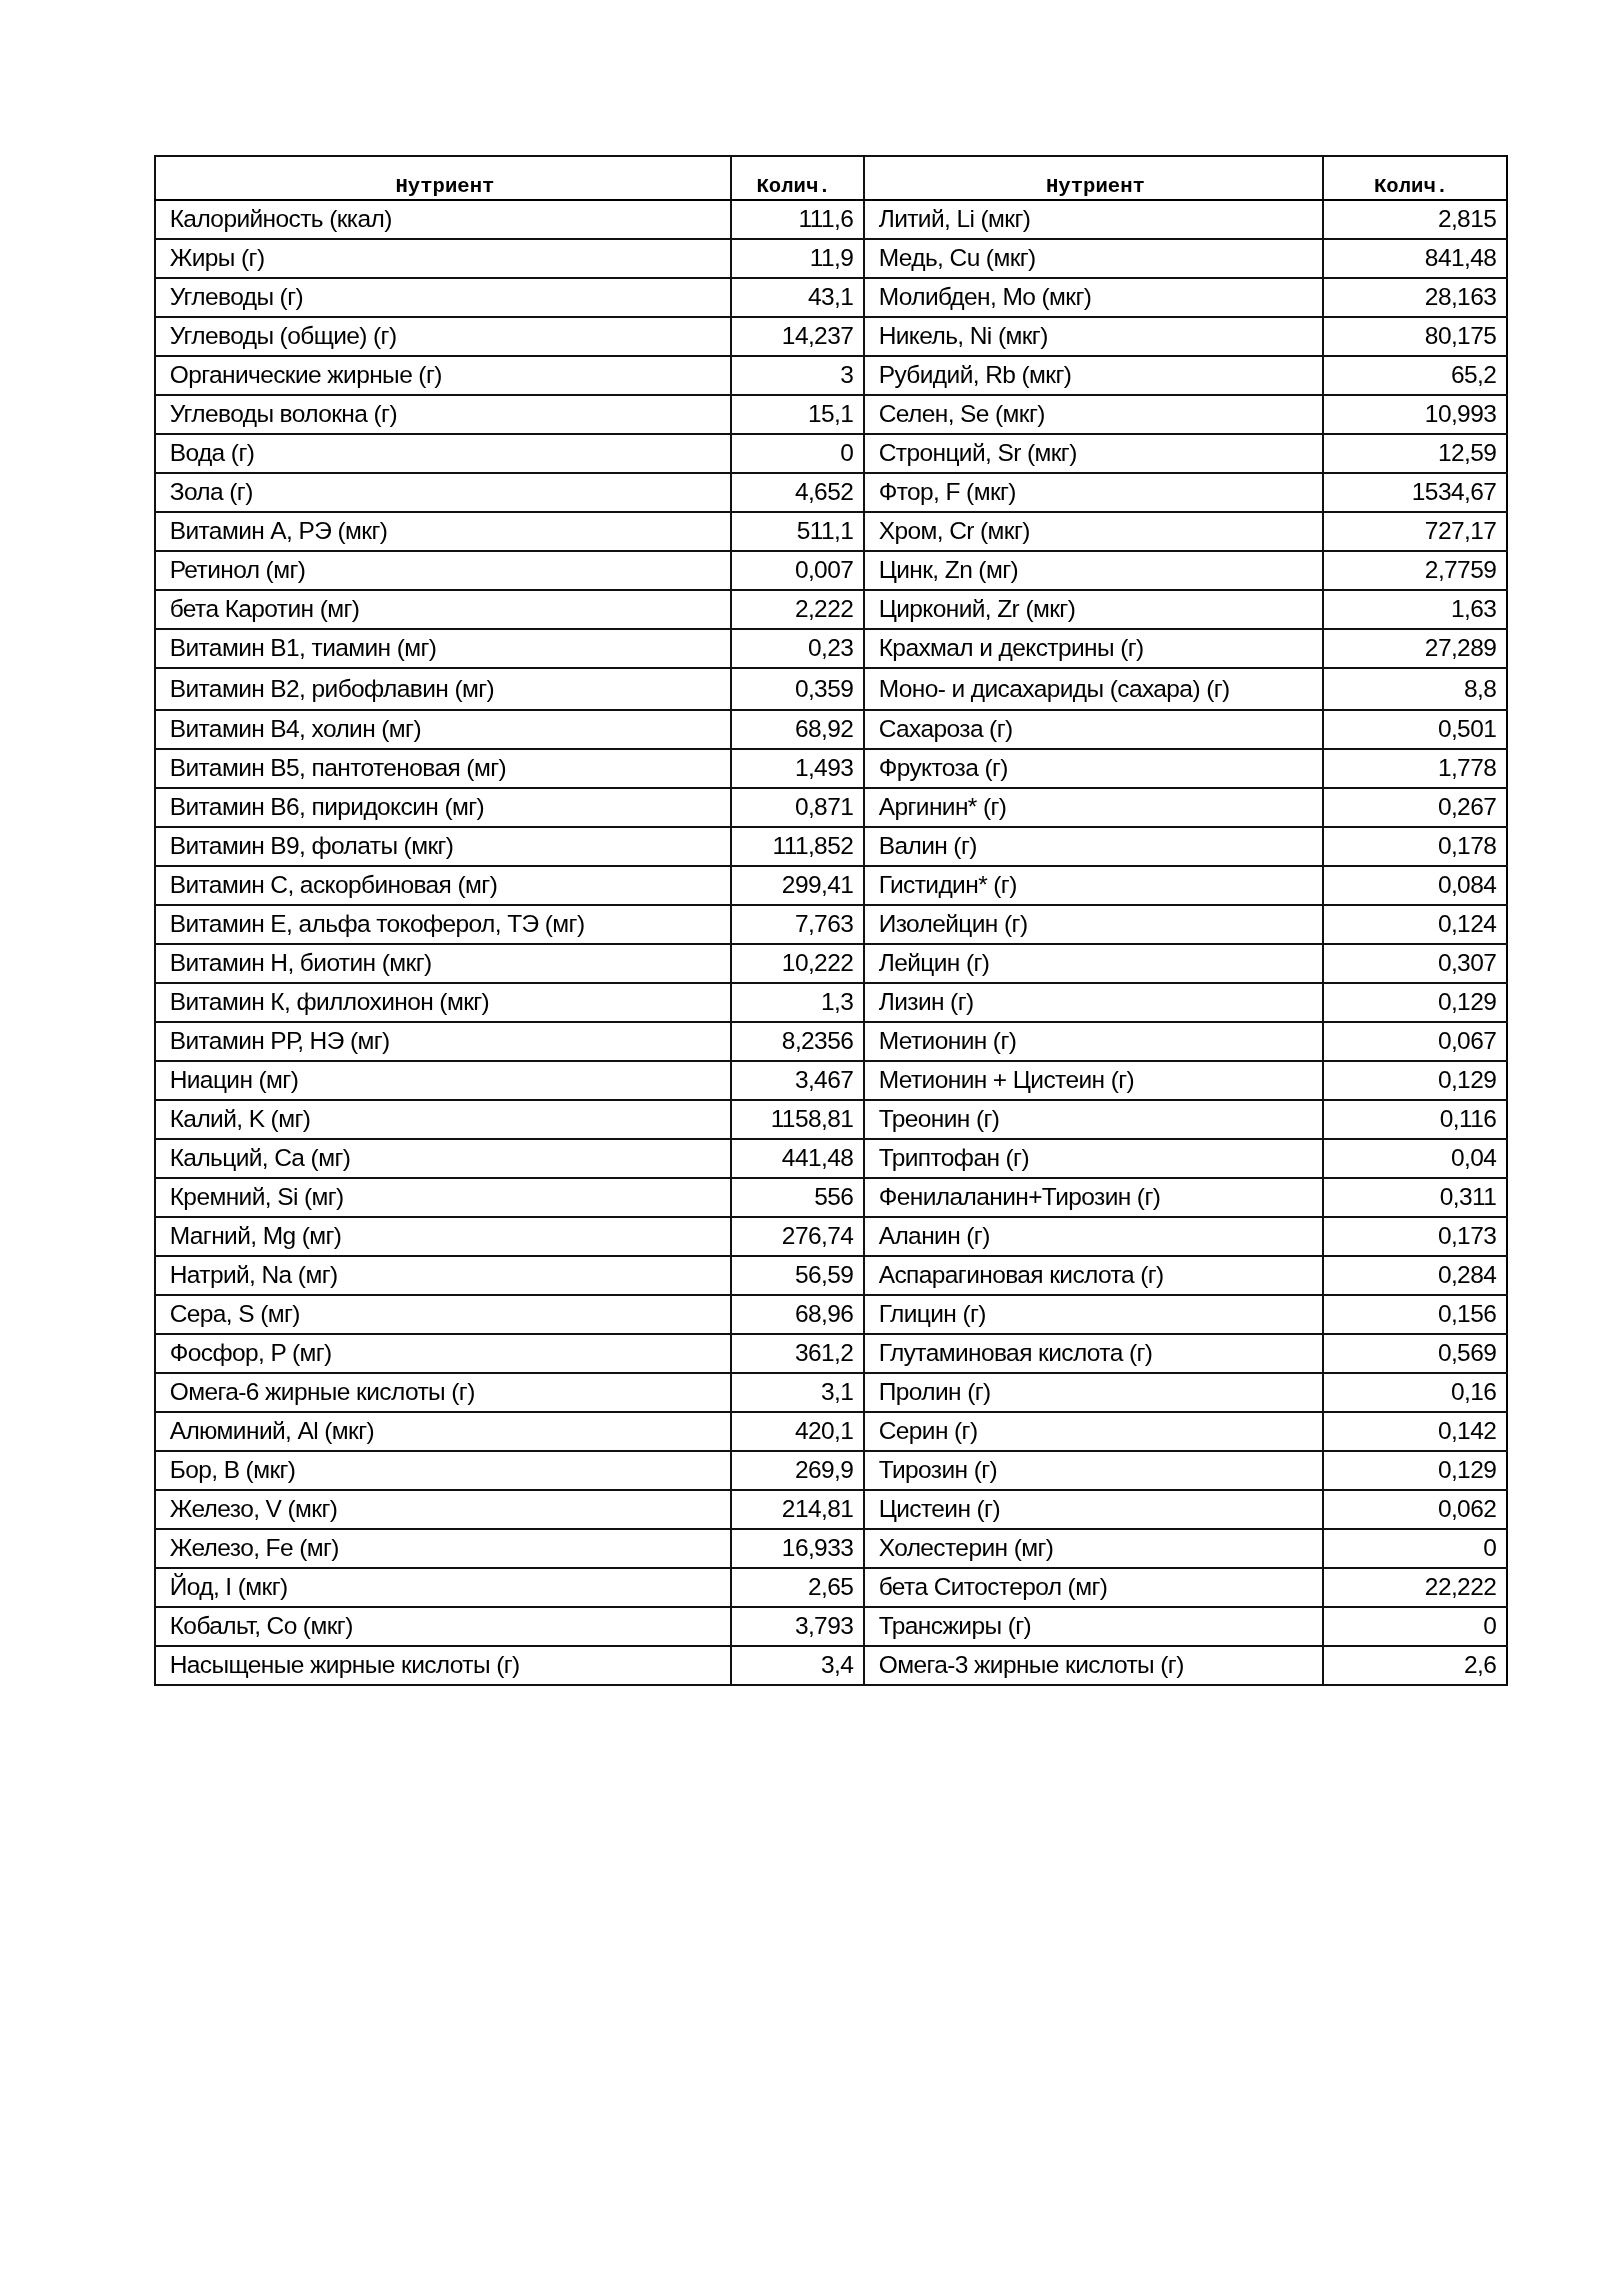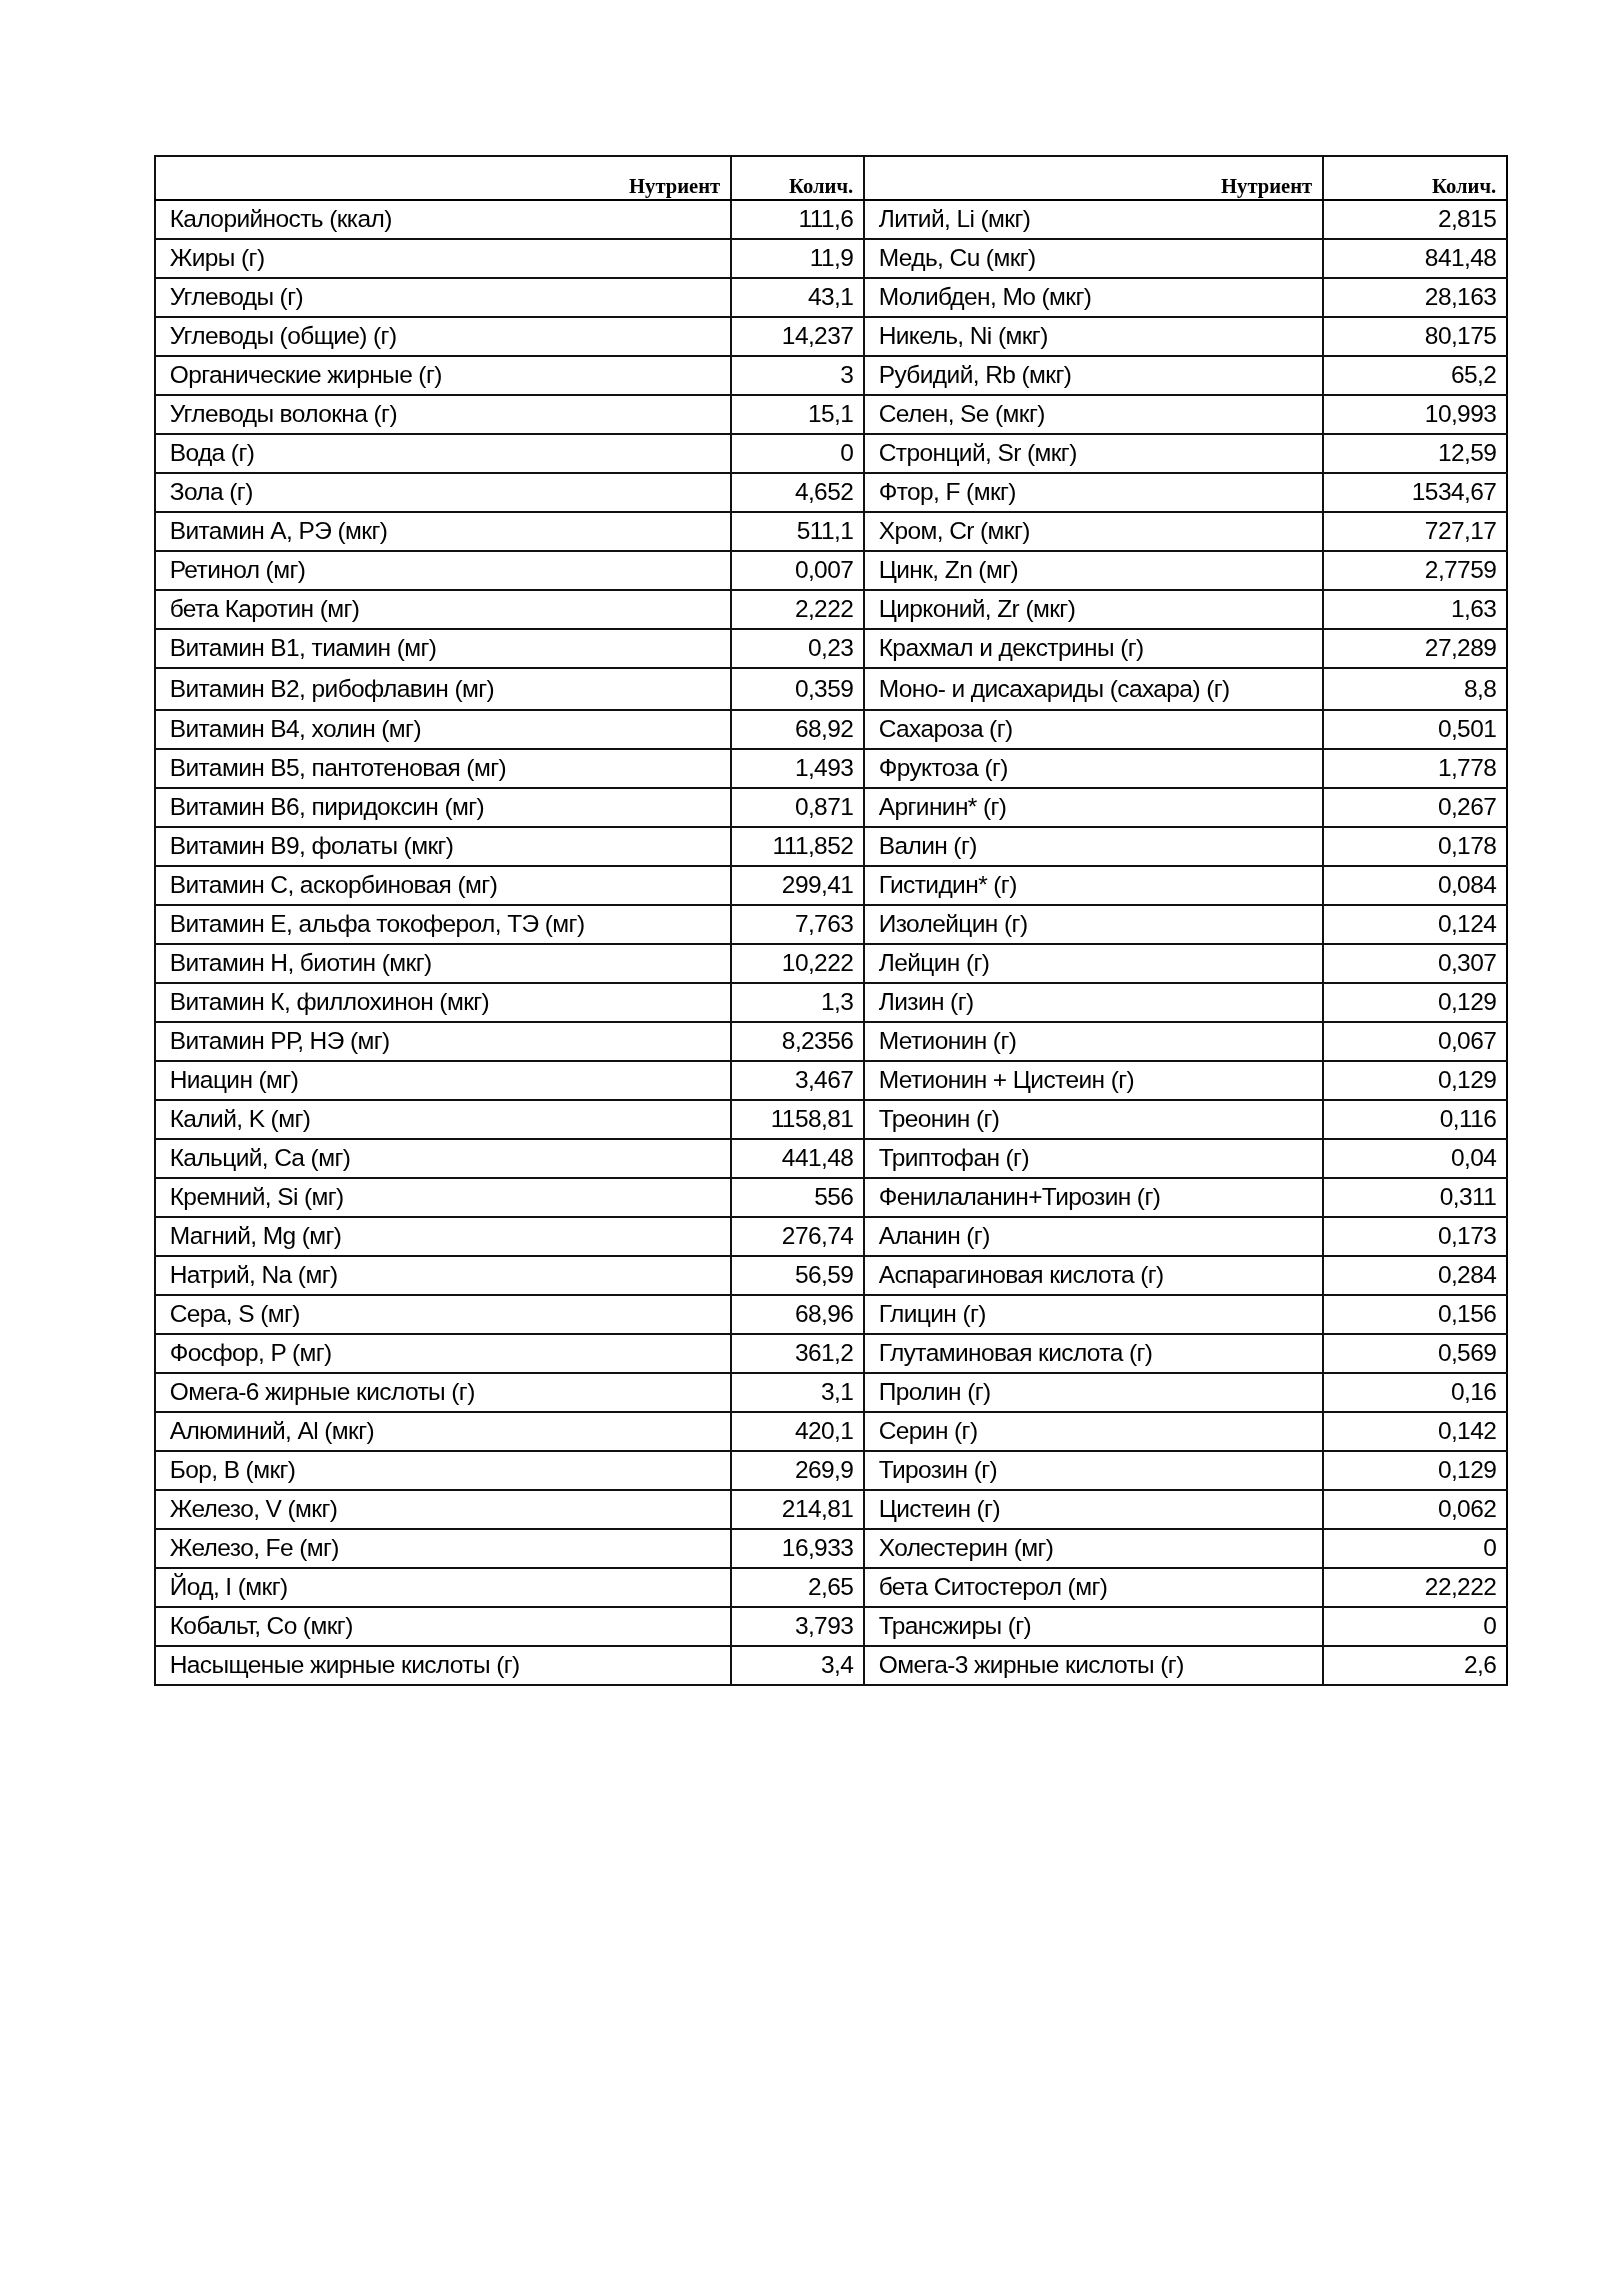--- a/index.html
+++ b/index.html
@@ -36,24 +36,24 @@
     col.c-val2  { width: 184px; }
 
     th, td {
       border: 2px solid #111;
       padding: 0 9.8px 0 13.7px;
       white-space: nowrap;
       overflow: hidden;
     }
     thead th {
       height: 41px;
-      font-family: Liberation Serif, serif;
+      font-family: Liberation Mono, monospace;
       font-weight: bold;
       font-size: 20.6px;
-      text-align: right;
+      text-align: center;
       vertical-align: bottom;
       padding-bottom: 1px;
       border-bottom: 2.9px solid #000;
     }
     thead th.val-h { padding-left: 2px; }
     tbody td {
       height: 37px;
       font-size: 24.5px;
       font-family: "Liberation Sans Narrow", "Liberation Sans", "DejaVu Sans", sans-serif;
       letter-spacing: -0.6px;

